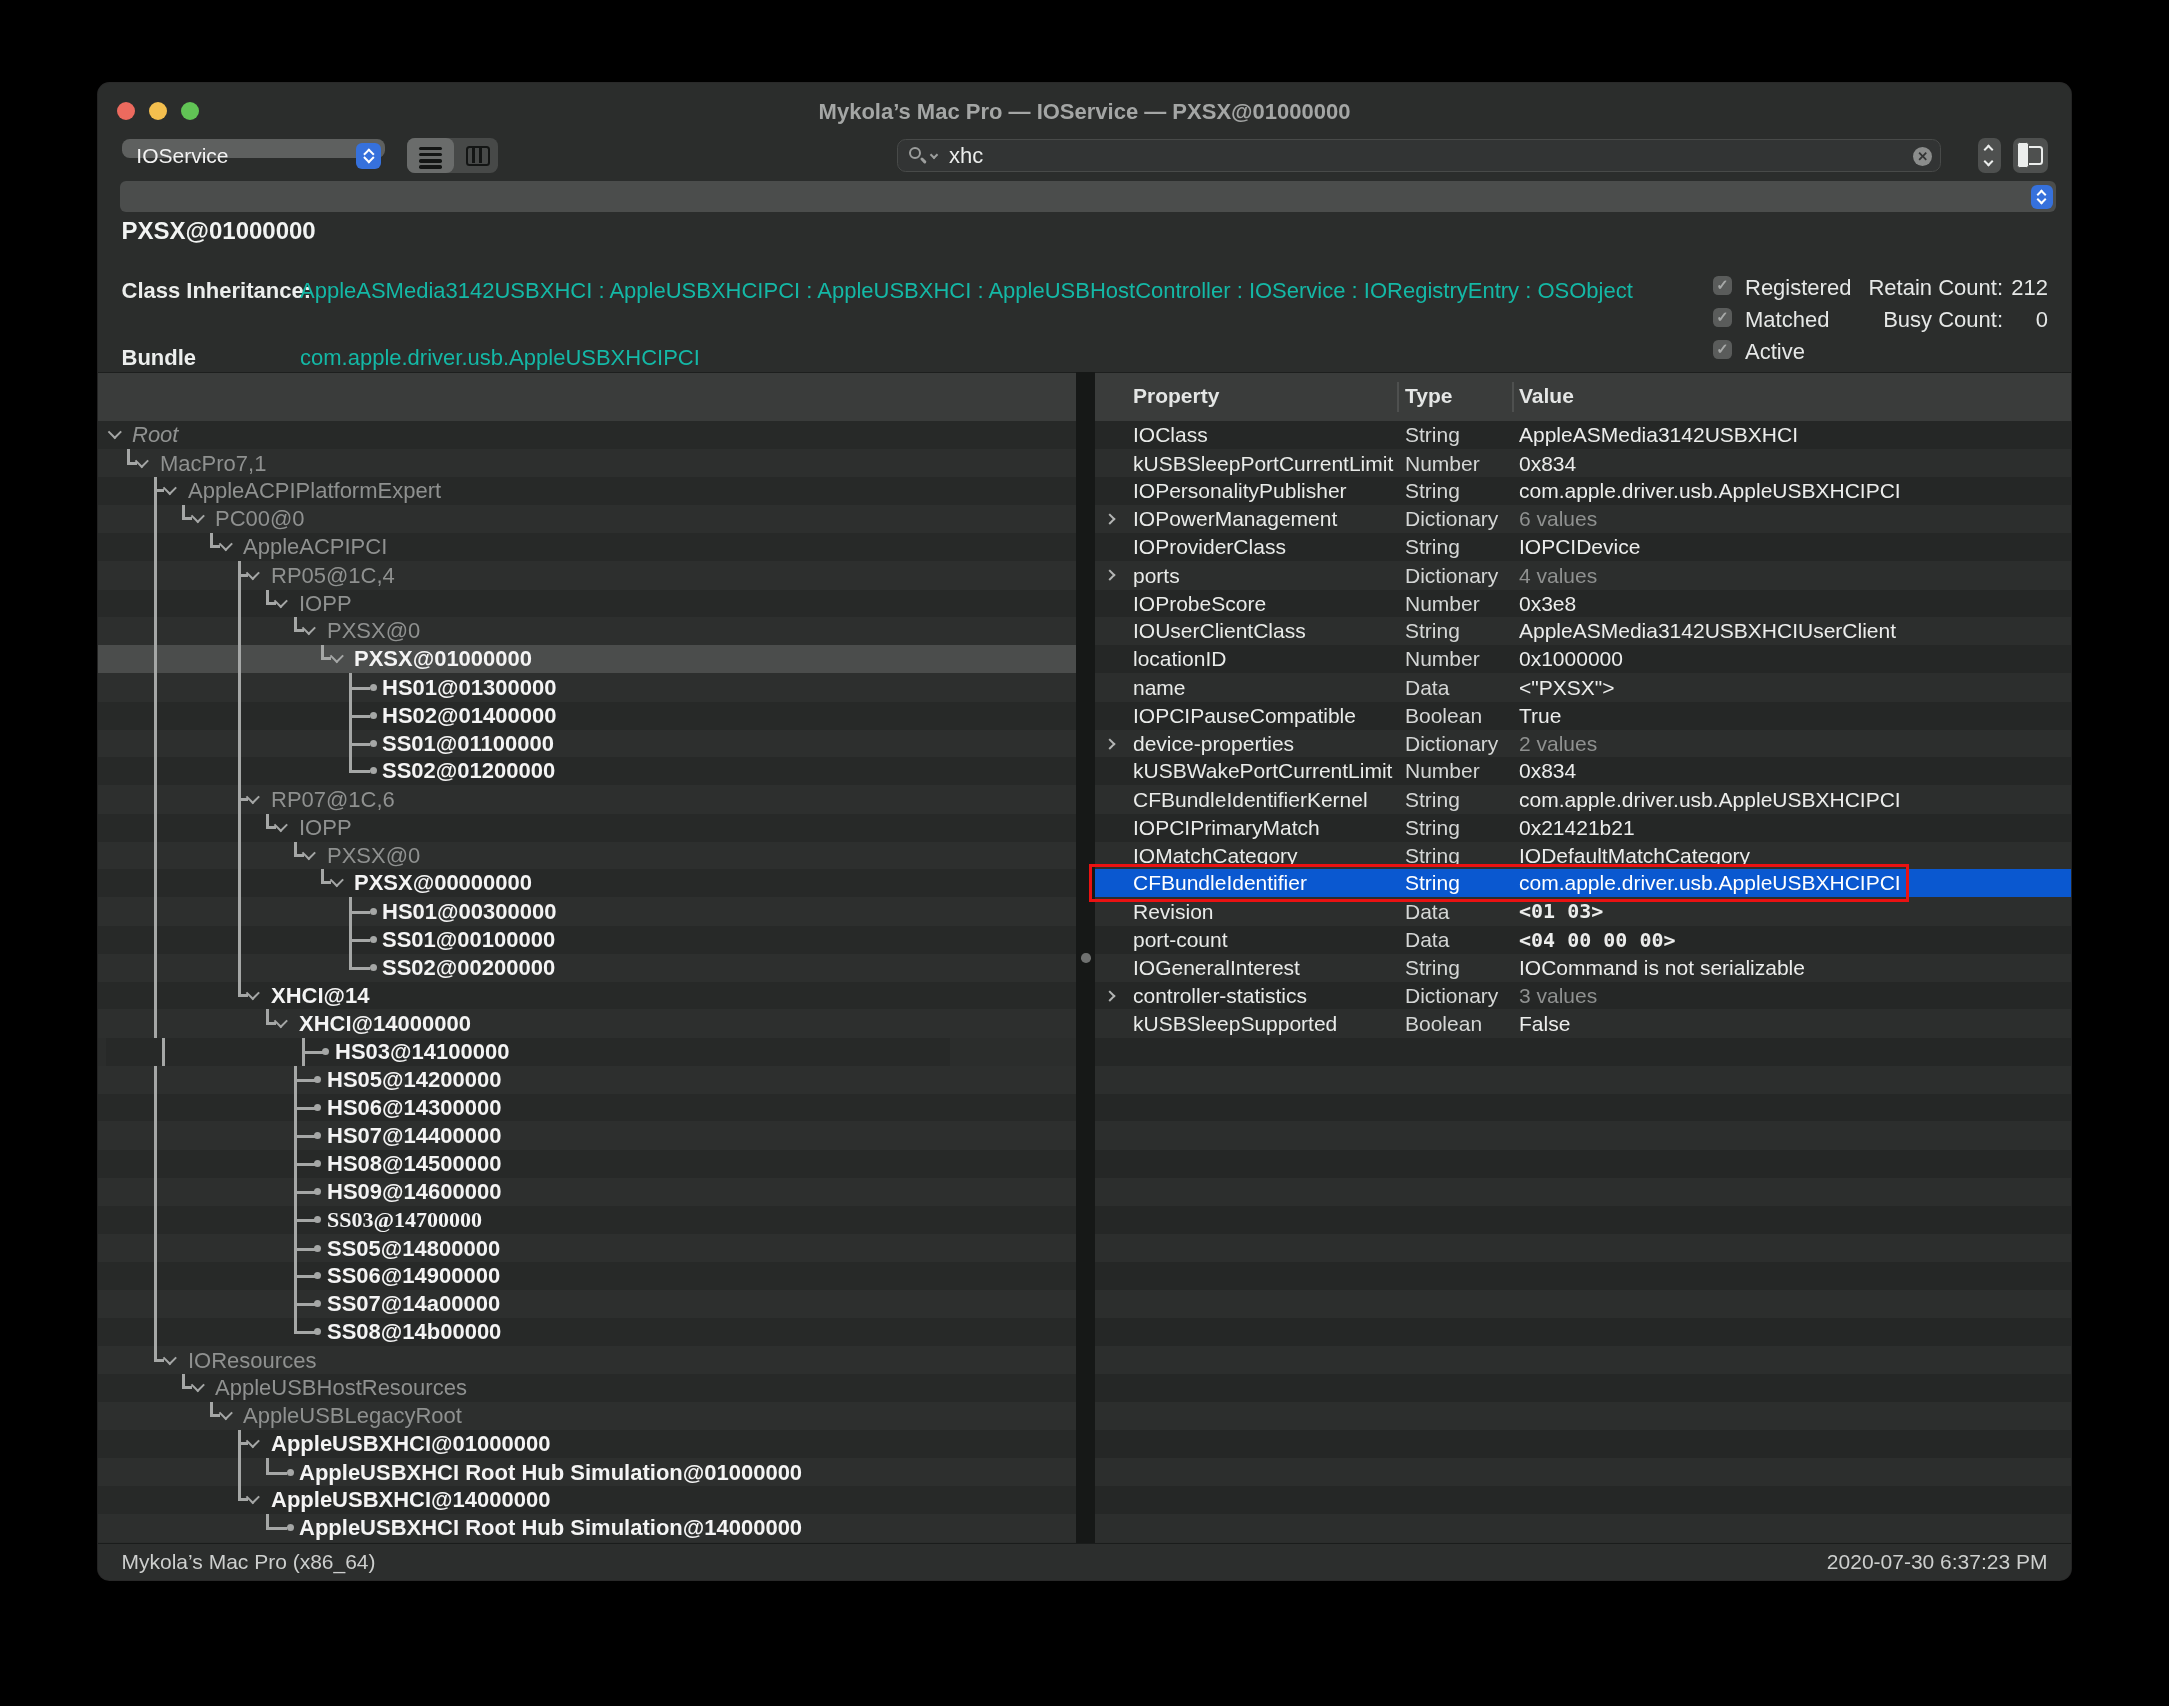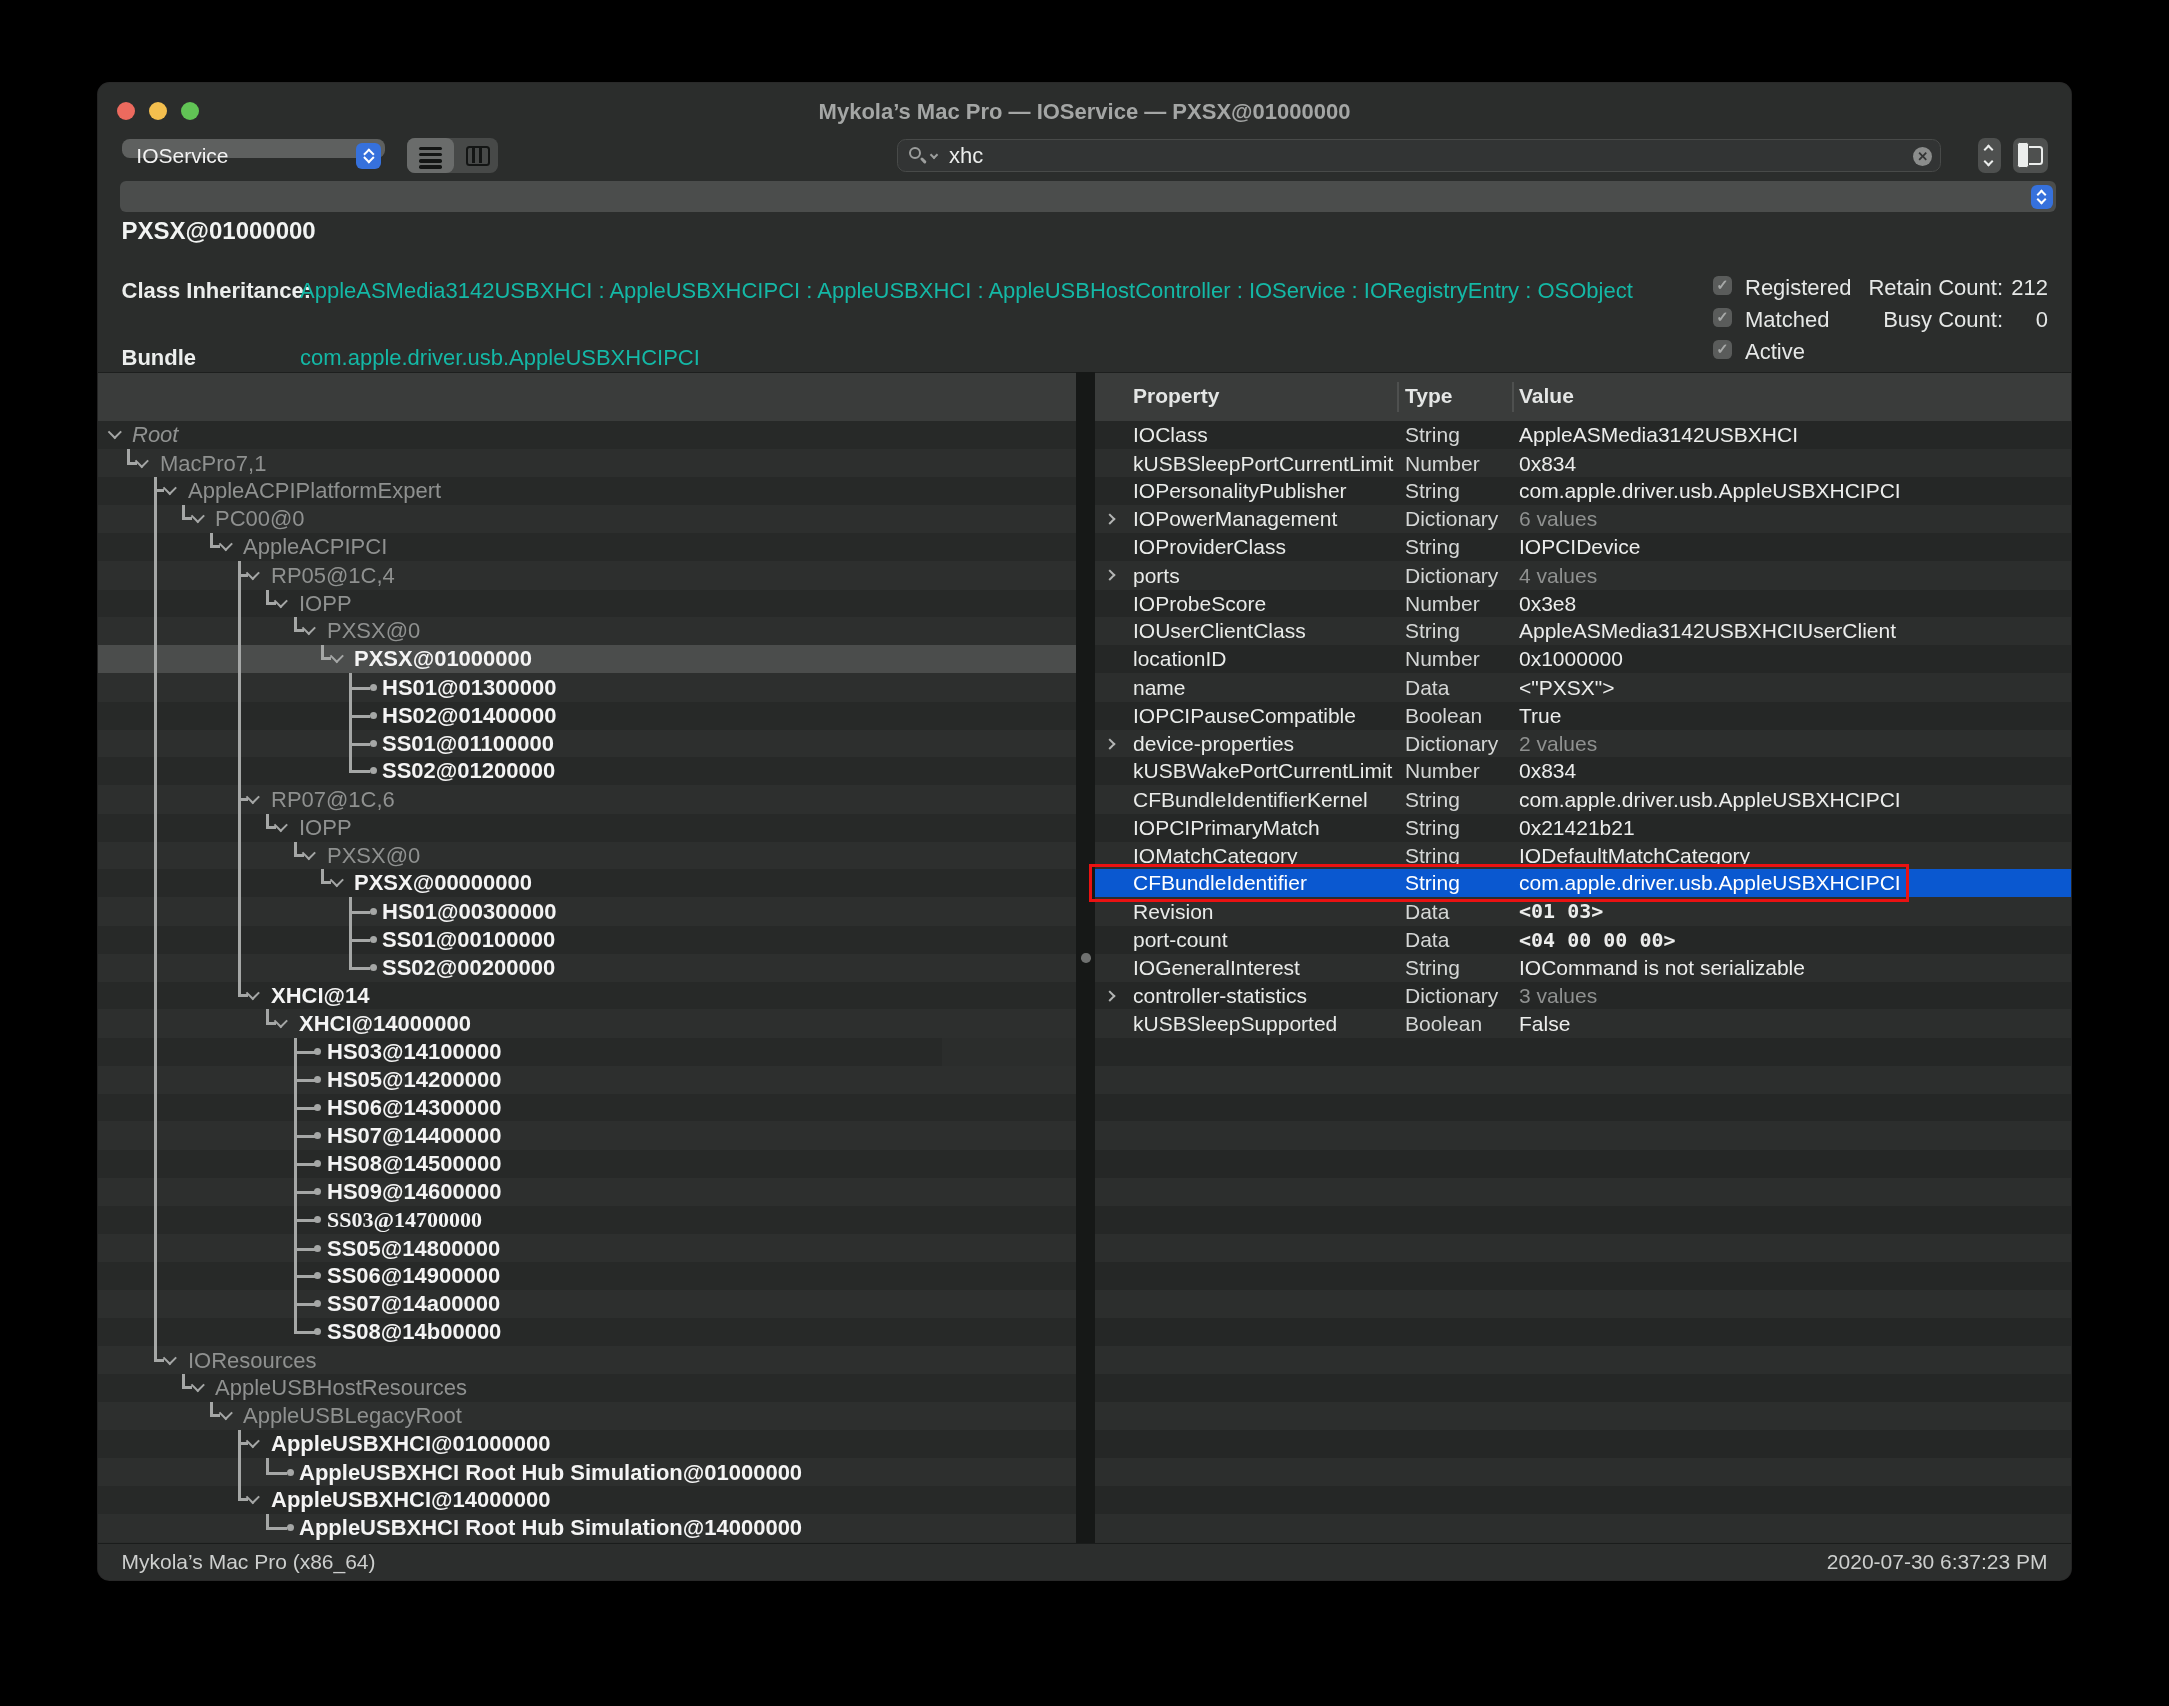--- a/index.html
+++ b/index.html
@@ -371,21 +371,21 @@
           <div class="vline" style="left: 56px; top: 0px; height: 28px;"></div>
           <span class="t-label boldw" style="left: 173px; line-height: 28px;">XHCI@14</span>
         </div>
         <div class="trow odd" style="left: 0px; top: 588px; width: 978px; height: 29px;">
           <div class="vline" style="left: 168px; top: 0px; height: 15.6px;"></div>
           <div class="hline" style="left: 168px; top: 13px; width: 10.4px;"></div>
           <div class="tchev" style="left: 178px; top: 7px;"></div>
           <div class="vline" style="left: 56px; top: 0px; height: 29px;"></div>
           <span class="t-label boldw" style="left: 201px; line-height: 29px;">XHCI@14000000</span>
         </div>
-        <div class="trow even" style="left: 0px; top: 617px; width: 844px; height: 28px;">
+        <div class="trow even" style="left: 8px; top: 617px; width: 844px; height: 28px;">
           <div class="vline" style="left: 196px; top: 0px; height: 14.8px;"></div>
           <div class="vline" style="left: 196px; top: 14px; height: 14px;"></div>
           <div class="hline" style="left: 196px; top: 13px; width: 21px;"></div>
           <div class="tdot" style="left: 216px; top: 10.4px;"></div>
           <div class="vline" style="left: 56px; top: 0px; height: 28px;"></div>
           <span class="t-label boldw" style="left: 229px; line-height: 28px;">HS03@14100000</span>
         </div>
         <div class="trow odd" style="left: 0px; top: 645px; width: 978px; height: 28px;">
           <div class="vline" style="left: 196px; top: 0px; height: 14.8px;"></div>
           <div class="vline" style="left: 196px; top: 14px; height: 14px;"></div>

